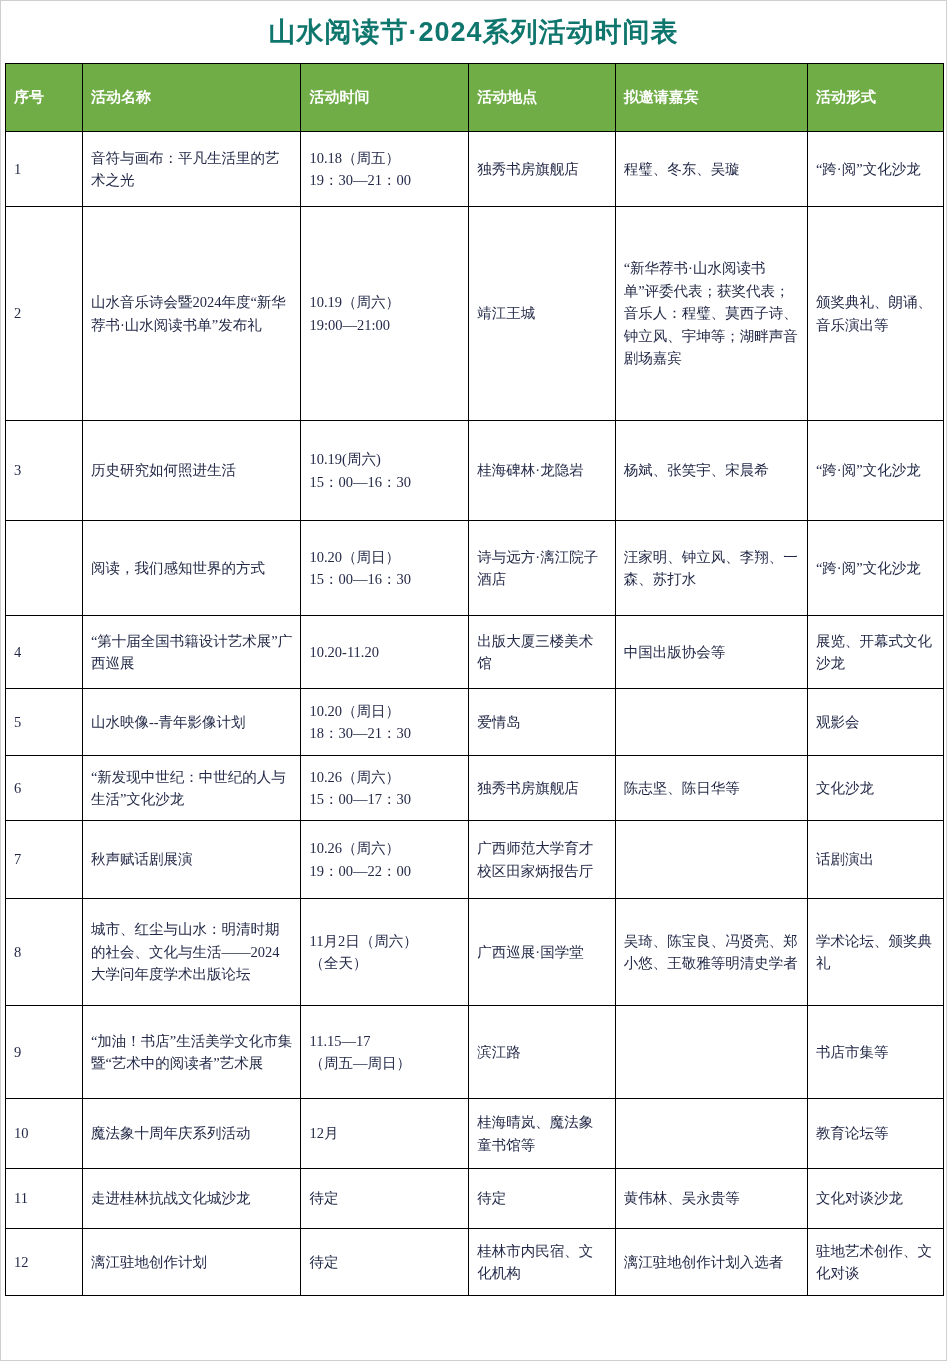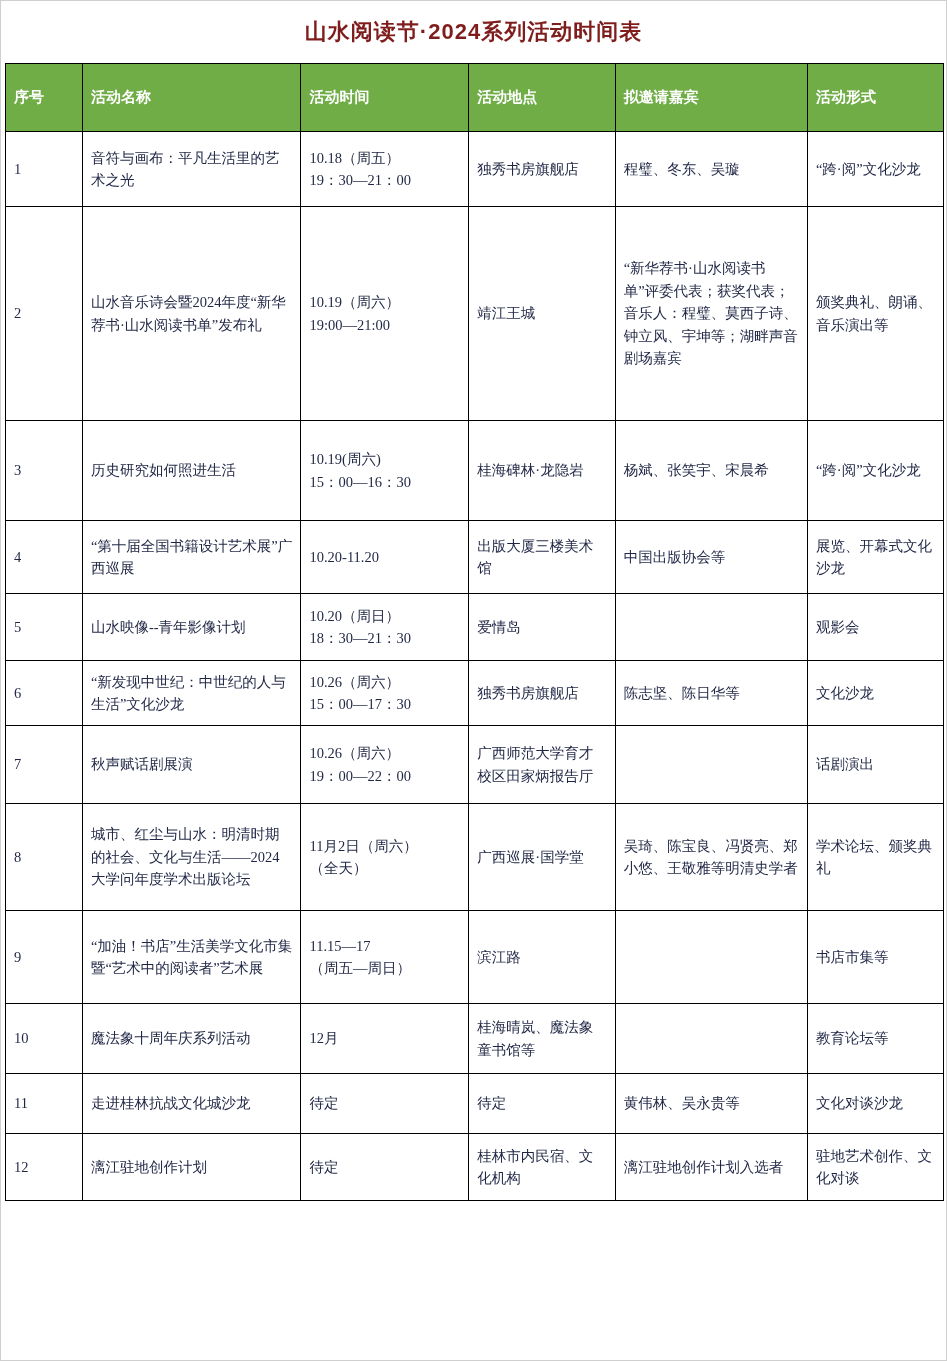--- a/index.html
+++ b/index.html
@@ -14,23 +14,23 @@
   }
   .title-bar {
     height: 62px;
     display: flex;
     align-items: center;
     justify-content: center;
   }
   .title-bar h1 {
     margin: 0;
     font-family: "Liberation Sans", "DejaVu Sans", sans-serif;
-    font-size: 22px;
+    font-size: 27px;
     font-weight: bold;
-    color: #7f1d1d;
+    color: #0f766e;
     letter-spacing: 1px;
   }
   table.schedule {
     width: 939px;
     margin: 0 4px;
     border-collapse: collapse;
     table-layout: fixed;
   }
   table.schedule th, table.schedule td {
     border: 1.5px solid #000;
@@ -111,20 +111,29 @@
         </tr>
         <tr style="height: 100px;">
           <td class="col-no">3</td>
           <td class="col-name">历史研究如何照进生活</td>
           <td class="col-time">10.19(周六)
 15：00—16：30</td>
           <td class="col-place">桂海碑林·龙隐岩</td>
           <td class="col-guests">杨斌、张笑宇、宋晨希</td>
           <td class="col-form">“跨·阅”文化沙龙</td>
         </tr>
+        <tr style="height: 95px;">
+          <td class="col-no"></td>
+          <td class="col-name">阅读，我们感知世界的方式</td>
+          <td class="col-time">10.20（周日）
+15：00—16：30</td>
+          <td class="col-place">诗与远方·漓江院子酒店</td>
+          <td class="col-guests">汪家明、钟立风、李翔、一森、苏打水</td>
+          <td class="col-form">“跨·阅”文化沙龙</td>
+        </tr>
         <tr style="height: 73px;">
           <td class="col-no">4</td>
           <td class="col-name">“第十届全国书籍设计艺术展”广西巡展</td>
           <td class="col-time">10.20-11.20</td>
           <td class="col-place">出版大厦三楼美术馆</td>
           <td class="col-guests">中国出版协会等</td>
           <td class="col-form">展览、开幕式文化沙龙</td>
         </tr>
         <tr style="height: 67px;">
           <td class="col-no">5</td>

